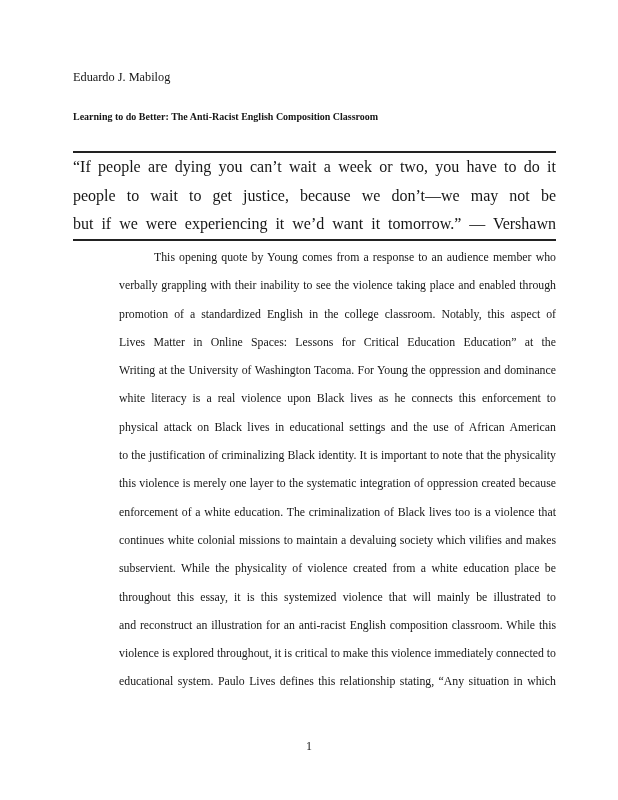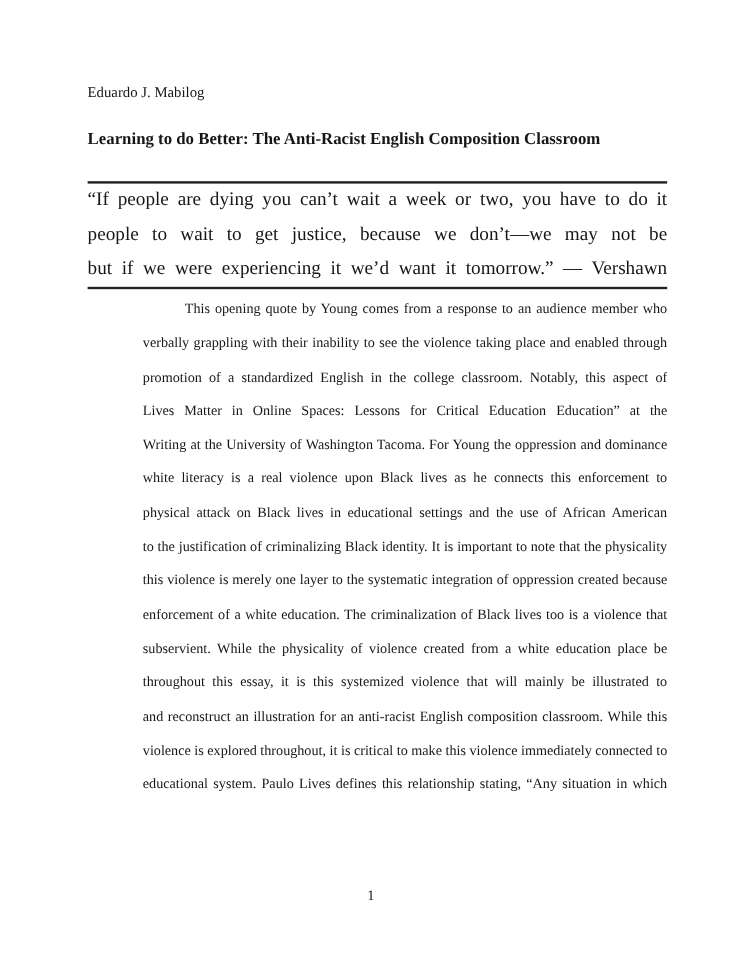--- a/index.html
+++ b/index.html
@@ -14,21 +14,21 @@
   }
   .abs { position: absolute; left: 73px; width: 483px; }
 
   .author {
     top: 68px;
     font-size: 12.3px;
     line-height: 18px;
   }
   .title {
     top: 108px;
-    font-size: 14px;
+    font-size: 10px;
     font-weight: bold;
     line-height: 18px;
   }
 
   .quote-block { top: 151px; }
   .rule {
     border: none;
     border-top: 2px solid #222222;
     margin: 0;
     height: 0;
@@ -87,20 +87,21 @@
     <div class="bline indent">This opening quote by Young comes from a response to an audience member who was</div>
     <div class="bline">verbally grappling with their inability to see the violence taking place and enabled through the</div>
     <div class="bline">promotion of a standardized English in the college classroom. Notably, this aspect of “justice” is</div>
     <div class="bline">Lives Matter in Online Spaces: Lessons for Critical Education Education” at the Symposium on</div>
     <div class="bline">Writing at the University of Washington Tacoma. For Young the oppression and dominance of</div>
     <div class="bline">white literacy is a real violence upon Black lives as he connects this enforcement to portrayals of</div>
     <div class="bline">physical attack on Black lives in educational settings and the use of African American Vernacular</div>
     <div class="bline">to the justification of criminalizing Black identity. It is important to note that the physicality of</div>
     <div class="bline">this violence is merely one layer to the systematic integration of oppression created because the</div>
     <div class="bline">enforcement of a white education. The criminalization of Black lives too is a violence that</div>
+    <div class="bline">continues white colonial missions to maintain a devaluing society which vilifies and makes</div>
     <div class="bline">subservient. While the physicality of violence created from a white education place be connected</div>
     <div class="bline">throughout this essay, it is this systemized violence that will mainly be illustrated to deconstruct</div>
     <div class="bline">and reconstruct an illustration for an anti-racist English composition classroom. While this</div>
     <div class="bline">violence is explored throughout, it is critical to make this violence immediately connected to the</div>
     <div class="bline">educational system. Paulo Lives defines this relationship stating, “Any situation in which some</div>
   </div>
 
   <div class="page-num">1</div>
 
 </div>

